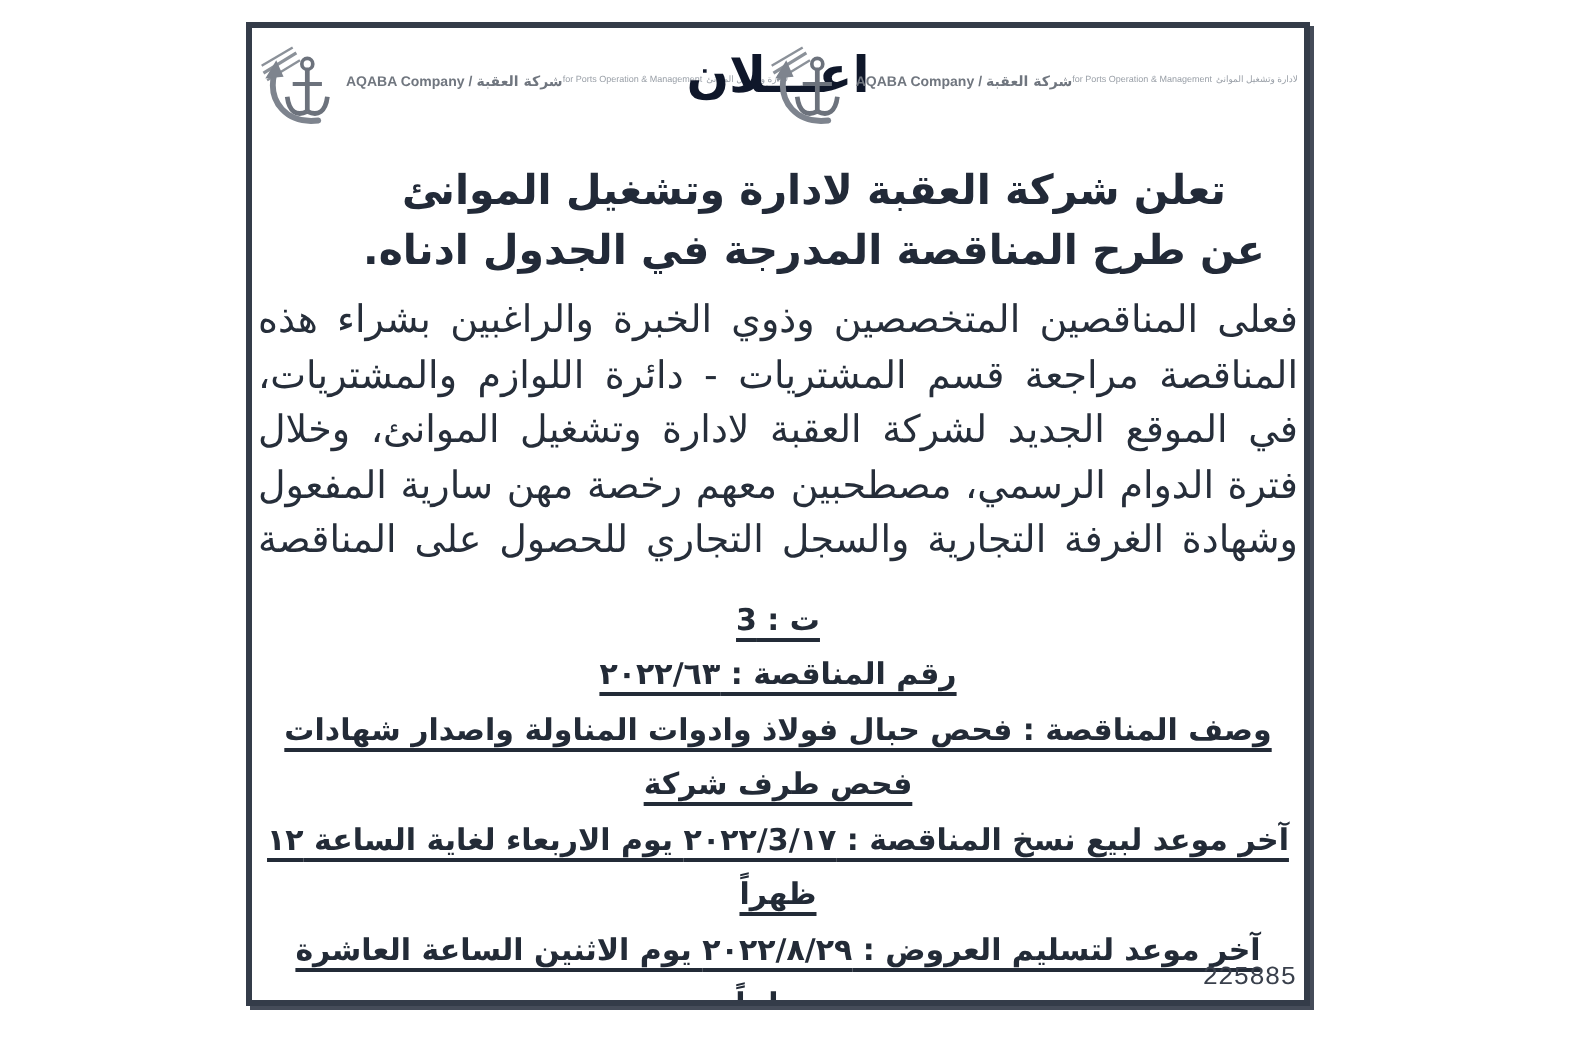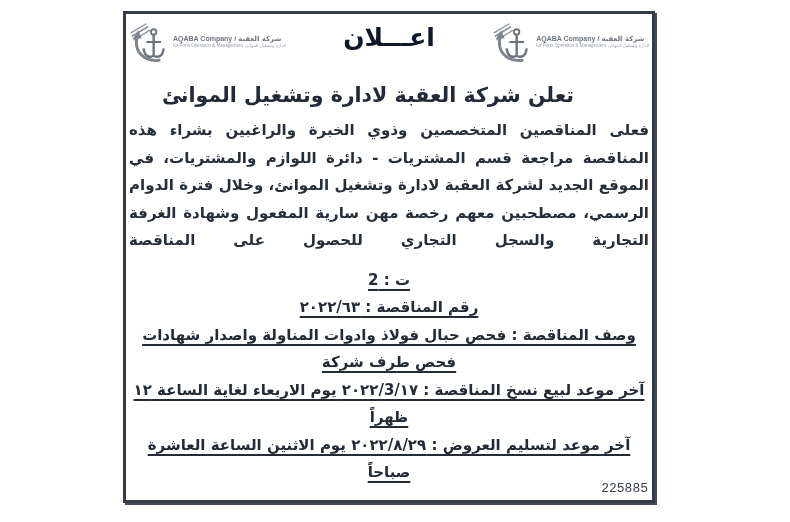--- a/index.html
+++ b/index.html
@@ -9,35 +9,35 @@
   .doc{position:absolute;left:123px;top:11px;width:526px;height:486px;
        background:#fff;border:3px solid #343c49;overflow:hidden;
        box-shadow:2px 2px 0 #454c59;direction:rtl;}
 
   
   .hdr{position:relative;height:54px;padding:5px 4px 0;}
   .logo{position:absolute;top:7px;display:flex;align-items:center;gap:2px;direction:ltr;}
   .logo.left{left:3px;}
   .logo.right{right:3px;}
   .logo svg{width:42px;height:42px;display:block;}
-  .logo-text{display:flex;flex-direction:column;line-height:1.15;white-space:nowrap;}
+  .logo-text{display:flex;line-height:1.15;white-space:nowrap;}
   .logo-line1{font-family:"Liberation Sans",sans-serif;font-weight:bold;
               font-size:7px;color:#70767f;display:flex;gap:2px;align-items:baseline;}
   .logo-line1 .ar{font-family:"DejaVu Sans",sans-serif;}
   .logo-line2{font-family:"Liberation Sans",sans-serif;font-size:4.5px;color:#9aa0a8;
               display:flex;gap:2px;}
   .title{position:absolute;left:50%;top:9px;transform:translateX(-50%);
          font-size:25px;font-weight:bold;color:#0f172a;}
 
   
-  .heading{margin-top:7px;text-align:left;font-size:20.5px;font-weight:bold;
+  .heading{margin-top:7px;text-align:center;font-size:20.5px;font-weight:bold;
            line-height:30px;color:#222a38;padding-left:36px;}
 
   
-  .para{margin:7px 3px 12px;font-size:15px;font-weight:bold;line-height:27.5px;
+  .para{margin:7px 3px 12px;font-size:19px;font-weight:normal;line-height:27.5px;
         text-align:justify;text-align-last:justify;color:#262e3a;}
 
   
   .details{margin-top:3px;text-align:center;font-size:15px;font-weight:bold;
            line-height:27.5px;color:#232b37;}
   .details div{text-decoration:underline;text-underline-offset:4px;
                text-decoration-thickness:1.5px;}
   .ref{position:absolute;left:auto;right:4px;bottom:4px;direction:ltr;
        font-family:Liberation Mono, monospace;font-size:13px;color:#3a404c;}
 </style>
@@ -105,26 +105,27 @@
           <span>for Ports Operation &amp; Management</span>
           <span>لادارة وتشغيل الموانئ</span>
         </div>
       </div>
     </div>
 
   </div>
 
   <div class="heading">
     <div>تعلن شركة العقبة لادارة وتشغيل الموانئ</div>
+    <div>عن طرح المناقصة المدرجة في الجدول ادناه.</div>
   </div>
 
   <div class="para">فعلى المناقصين المتخصصين وذوي الخبرة والراغبين بشراء هذه المناقصة مراجعة قسم المشتريات - دائرة اللوازم والمشتريات، في الموقع الجديد لشركة العقبة لادارة وتشغيل الموانئ، وخلال فترة الدوام الرسمي، مصطحبين معهم رخصة مهن سارية المفعول وشهادة الغرفة التجارية والسجل التجاري للحصول على المناقصة</div>
 
   <div class="details">
-    <div>ت : 2</div>
+    <div>ت : 3</div>
     <div>رقم المناقصة : ٢٠٢٢/٦٣</div>
     <div>وصف المناقصة : فحص حبال فولاذ وادوات المناولة واصدار شهادات فحص طرف شركة</div>
     <div>آخر موعد لبيع نسخ المناقصة : ٢٠٢٢/3/١٧ يوم الاربعاء لغاية الساعة ١٢ ظهراً</div>
     <div>آخر موعد لتسليم العروض : ٢٠٢٢/٨/٢٩ يوم الاثنين الساعة العاشرة صباحاً</div>
   </div>
 
   <div class="ref">225885</div>
 
 </div>
 

